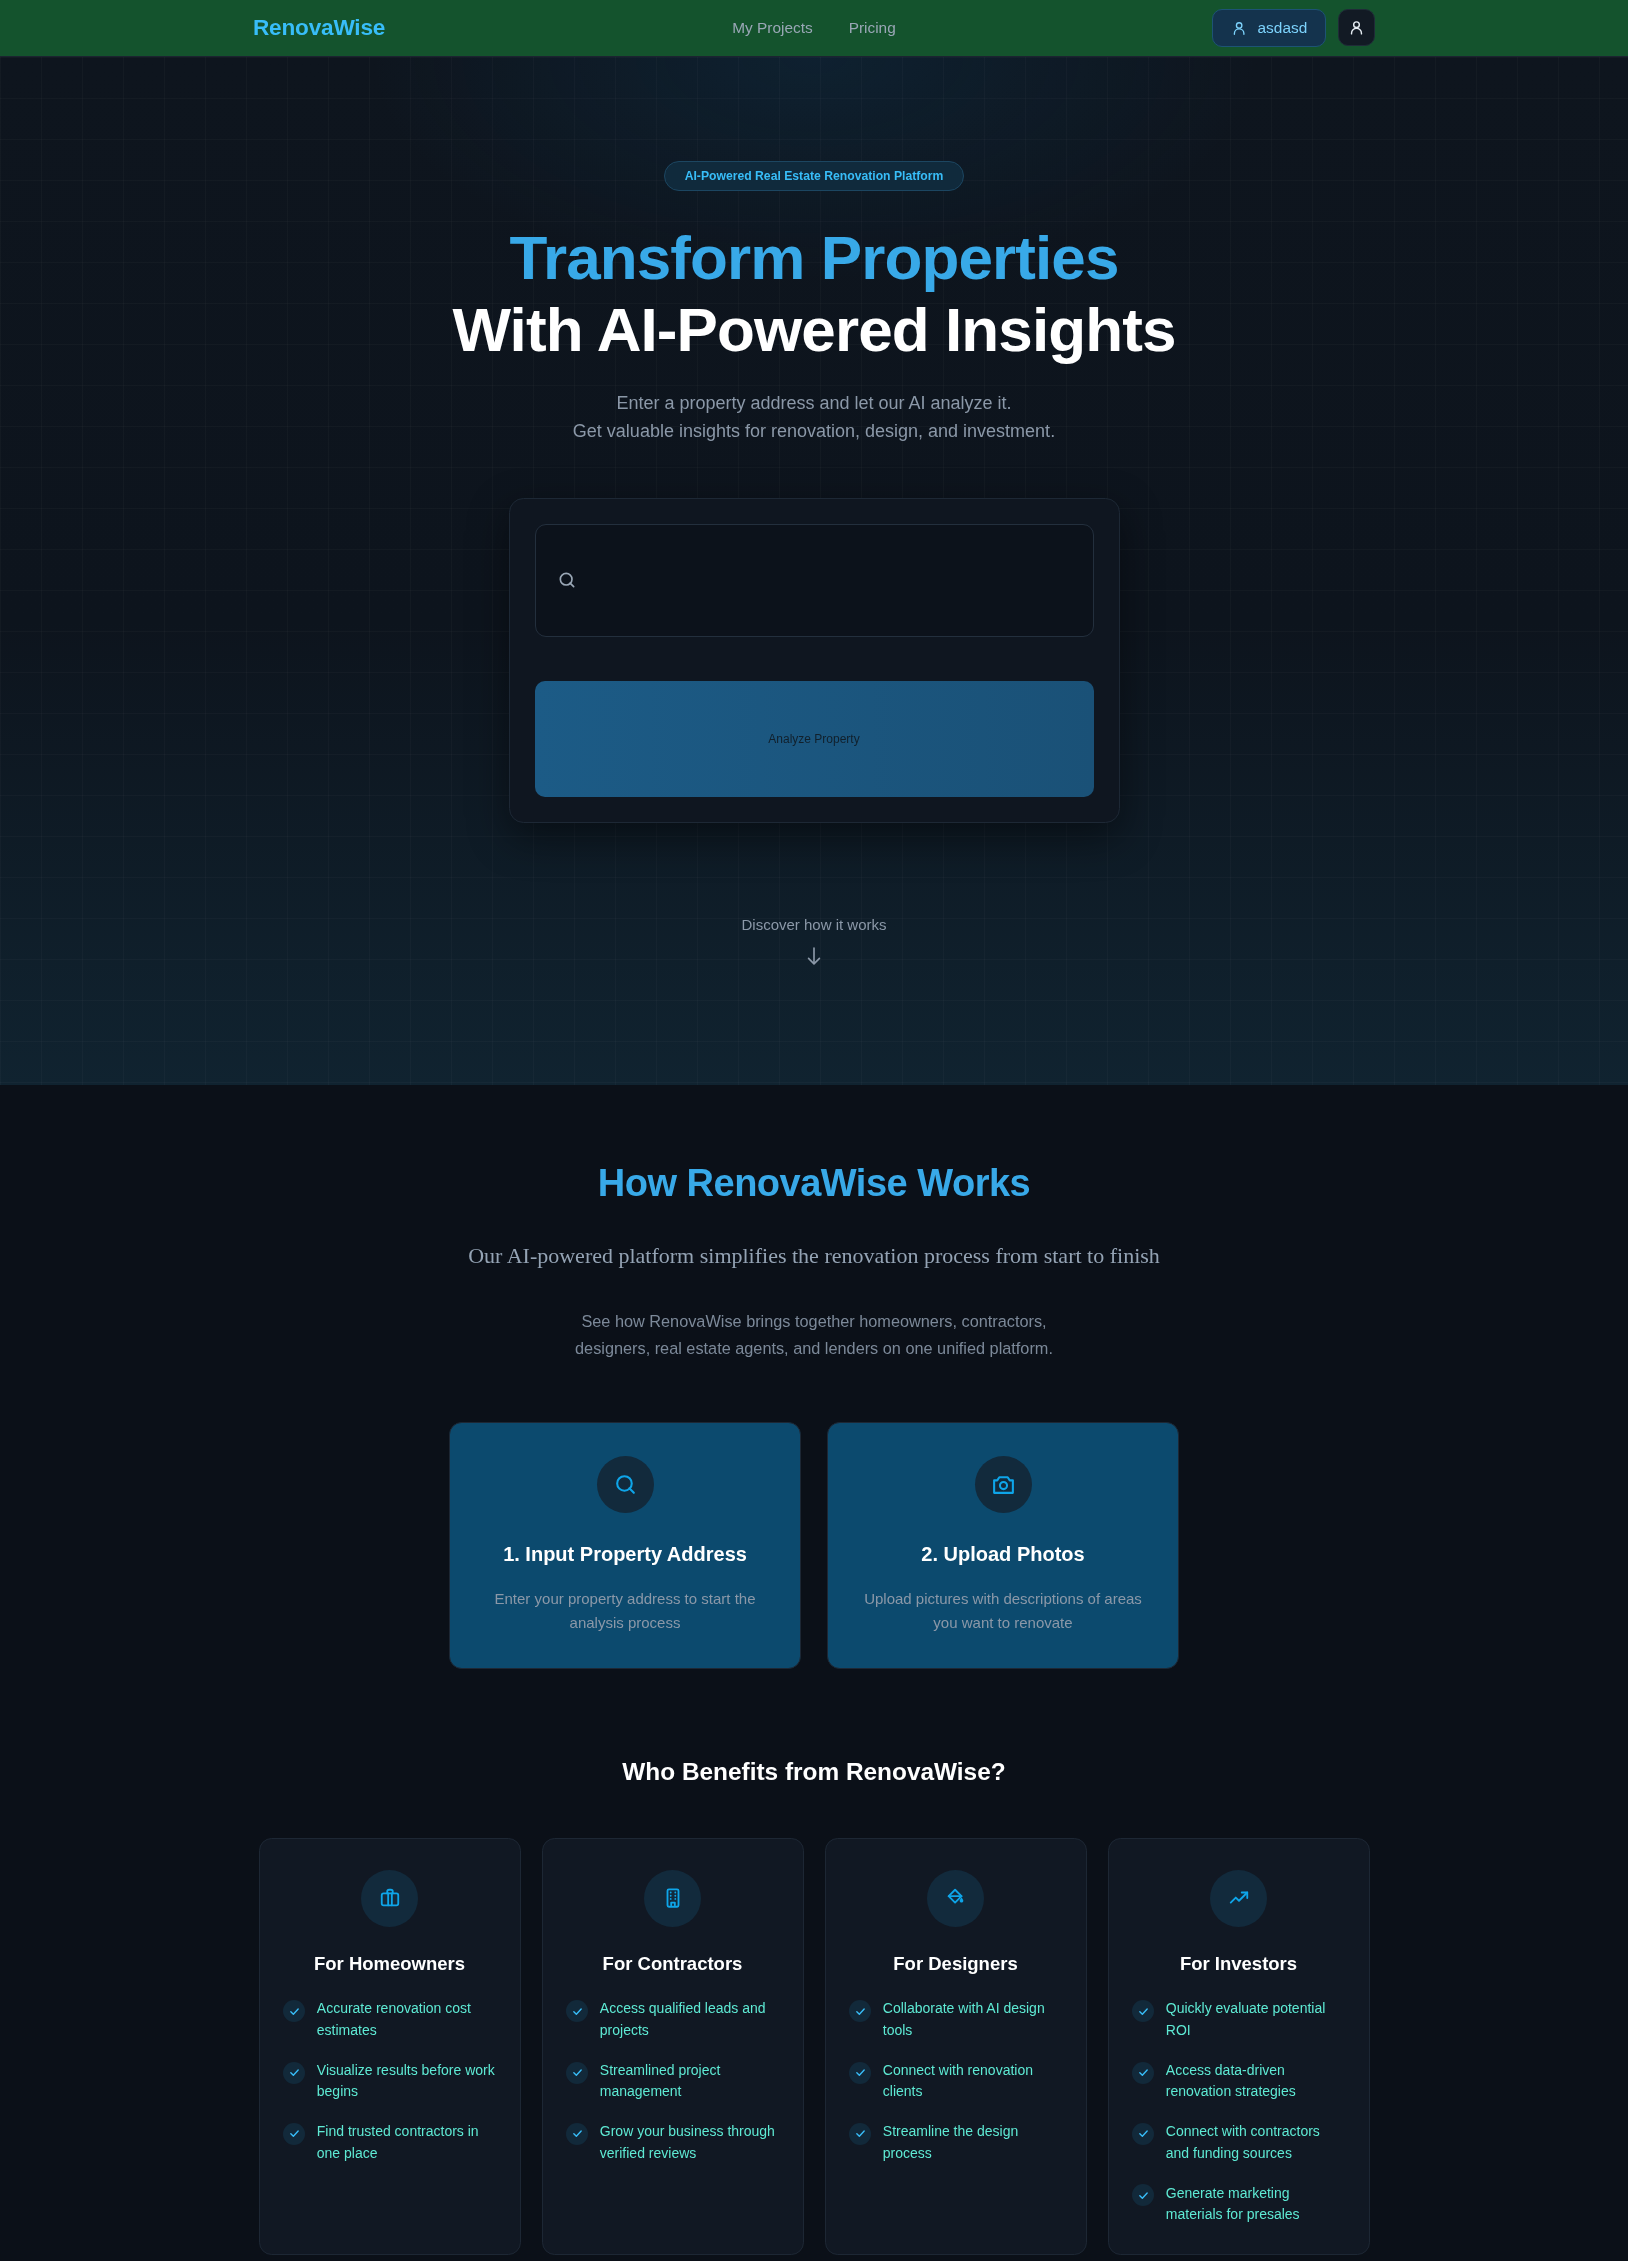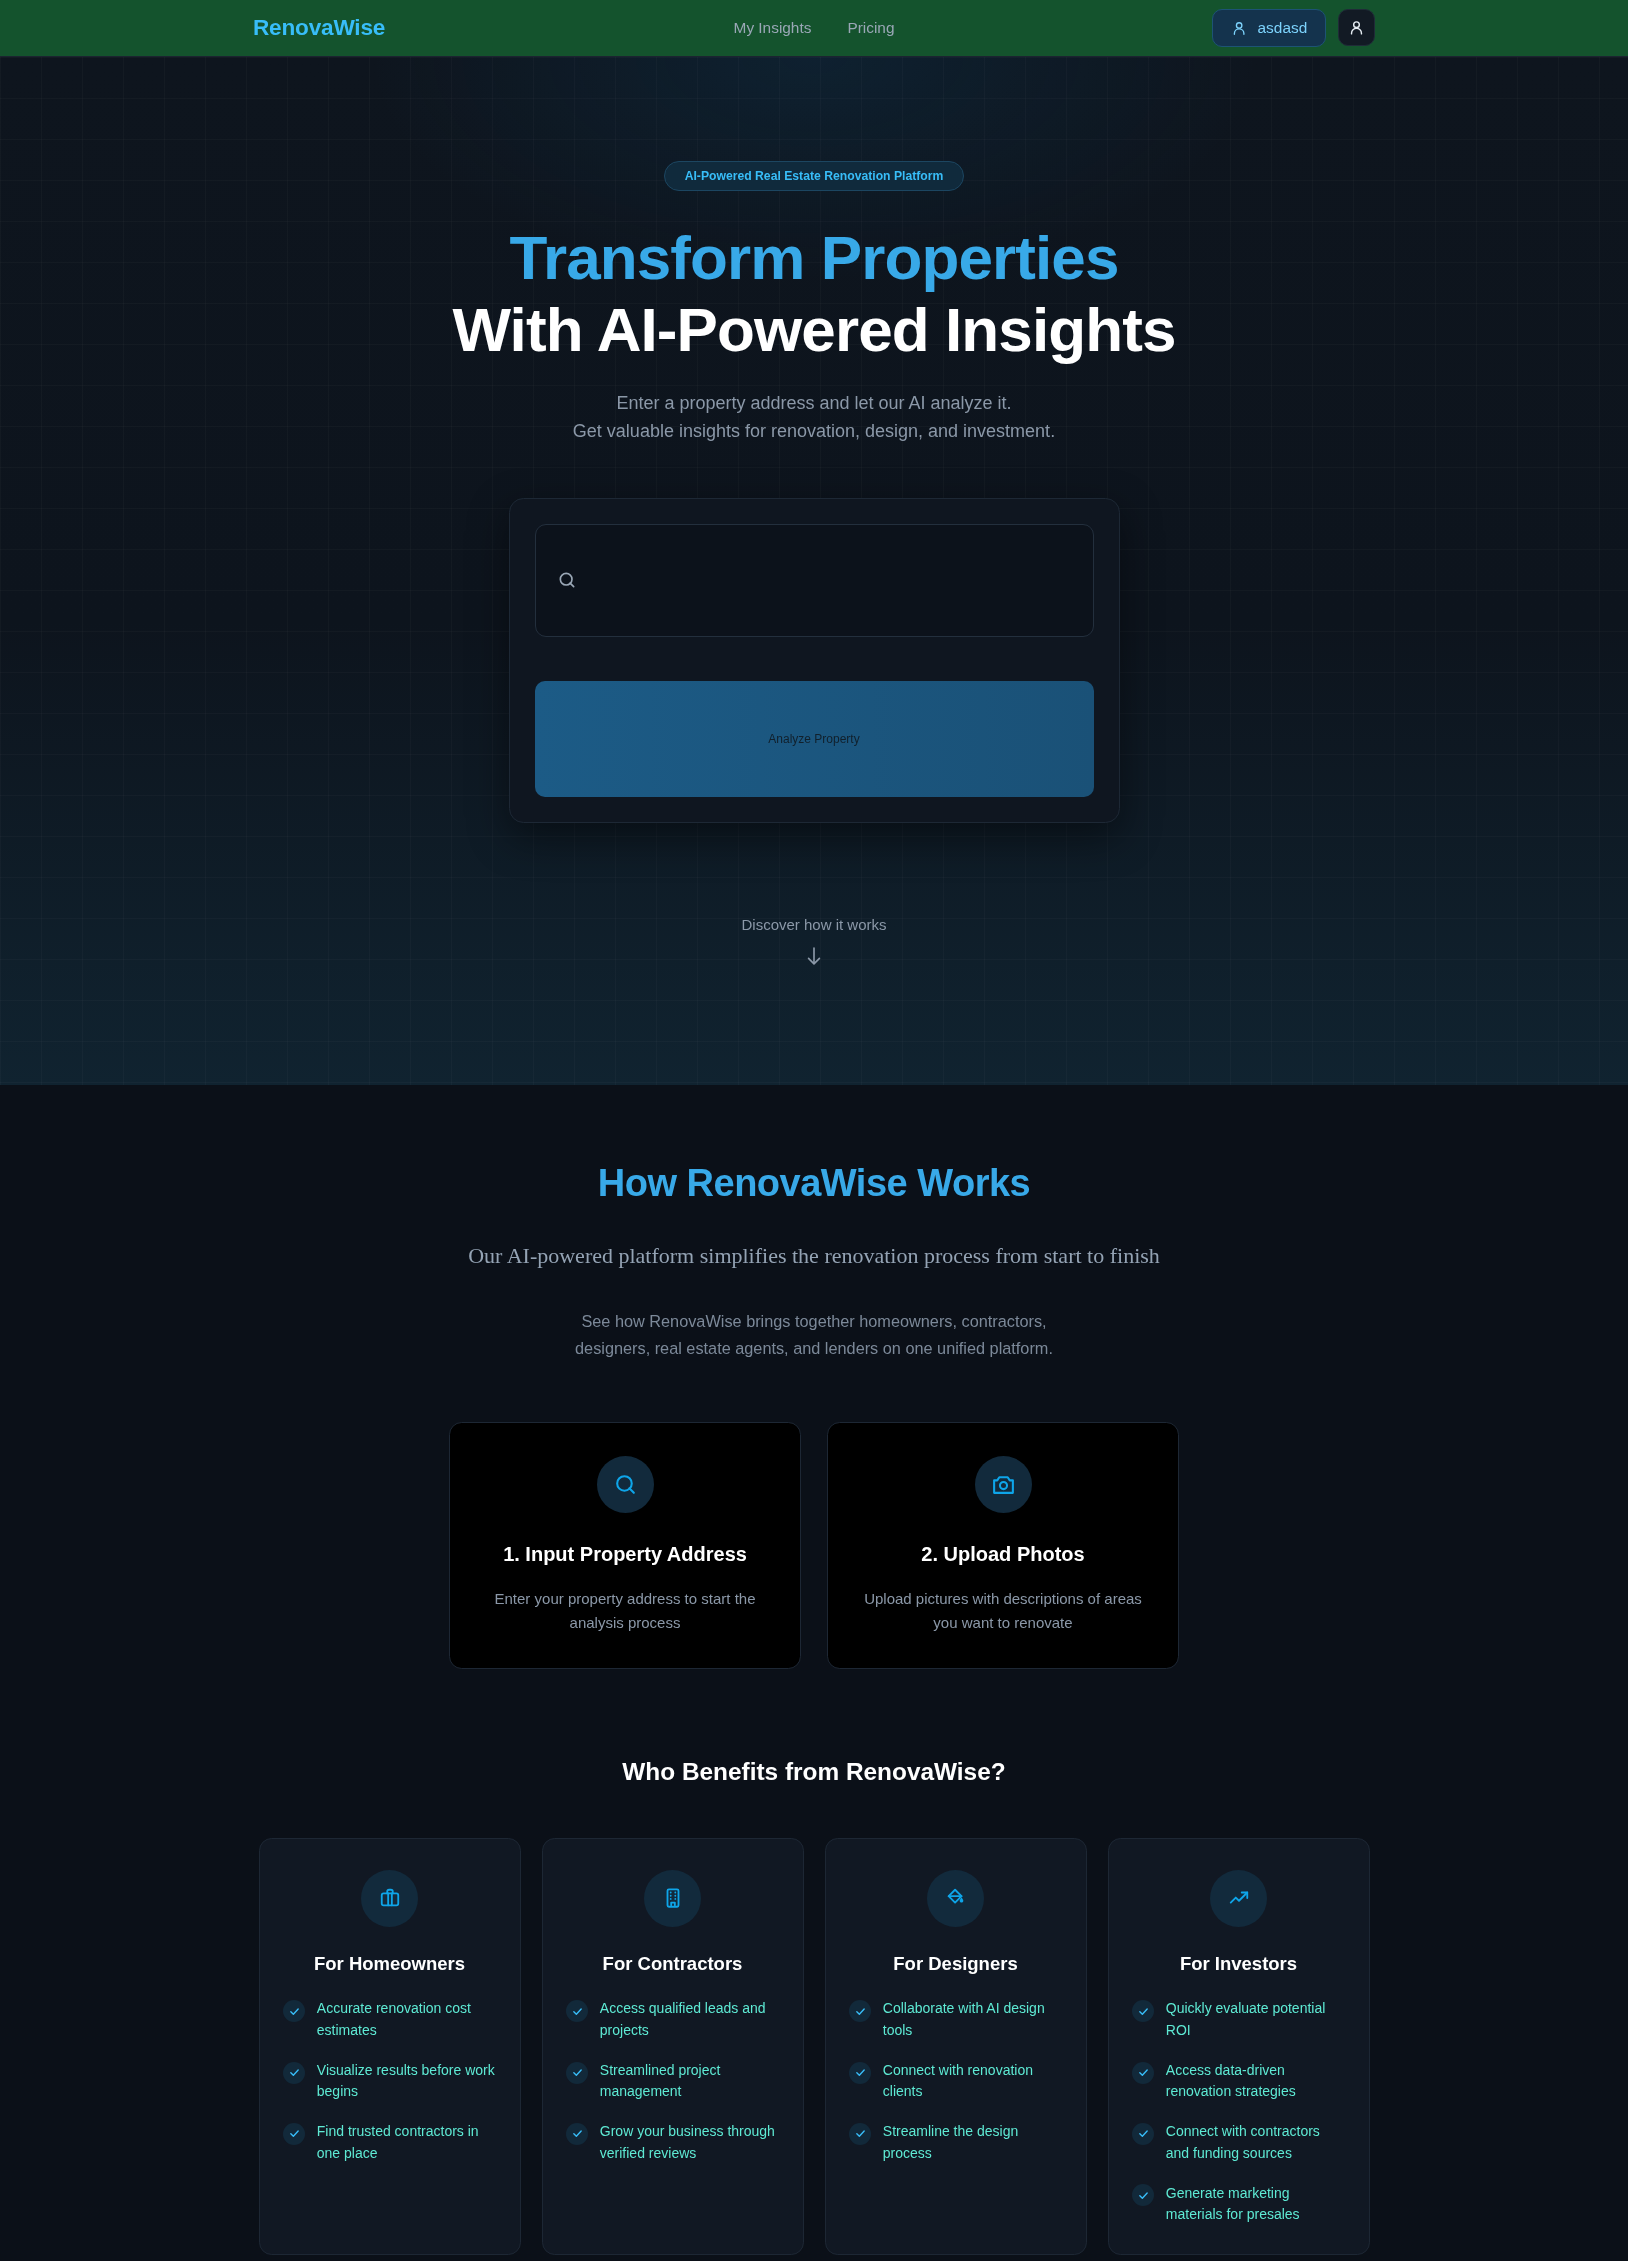--- a/index.html
+++ b/index.html
@@ -120,21 +120,21 @@
   .h2-blue { color:#38a9e8; font-size:38px; font-weight:700; letter-spacing:-0.5px; }
   .how-sub1 { margin-top:38px; color:#94a3b4; font-size:22px;font-family:Liberation Serif, serif; }
   .how-sub2 { margin-top:39px; color:#7c8999; font-size:16.3px; line-height:1.65; }
 
   .steps {
     display:flex; gap:26px; justify-content:center;
     margin-top:60px;
   }
   .step-card {
     width:352px; min-height:199px;
-    background:#000000; border:0.9px solid #1d2734;
+    background:#0c4a6e; border:0.9px solid #1d2734;
     border-radius:12.7px;
     padding:33px 27px 33px;
     text-align:center;
   }
   .circ {
     width:57px; height:57px; border-radius:50%;
     background:#122a3c; margin:0 auto;
     display:flex; align-items:center; justify-content:center;
   }
   .step-title { margin-top:30px; font-size:20px; font-weight:700; color:#fff; }
@@ -162,21 +162,21 @@
 </style>
 </head>
 <body>
 
 <div class="wrap">
 
   <div class="header">
     <div class="logo">RenovaWise</div>
 
     <div class="nav">
-      <a href="#">My Insights</a>
+      <a href="#">My Projects</a>
       <a href="#">Pricing</a>
     </div>
 
     <div class="header-right">
       <div class="user-chip">
         <span>
           <svg width="16.3" height="16.3" viewBox="0 0 24 24" fill="none" stroke="#7dd3fc" stroke-width="2" stroke-linecap="round">
               <circle cx="12" cy="8" r="4"></circle>
               <path d="M5 21v-1a7 7 0 0 1 14 0v1"></path>
             </svg>

